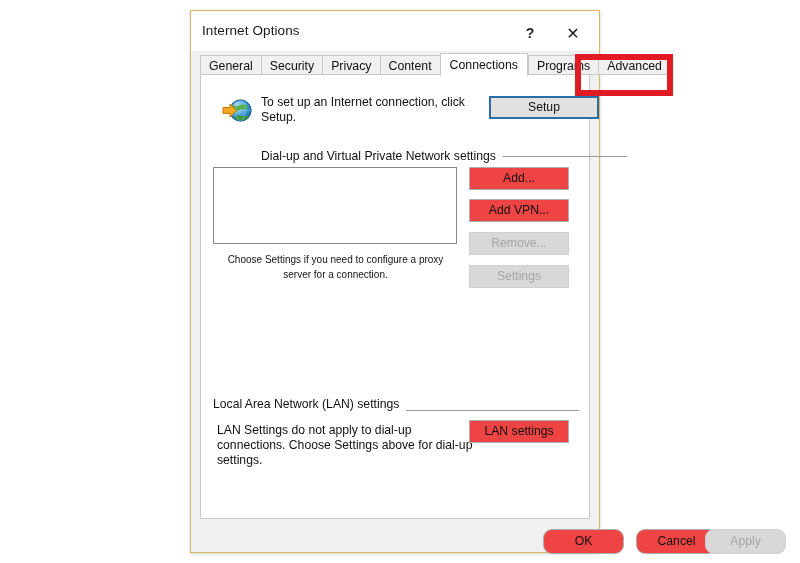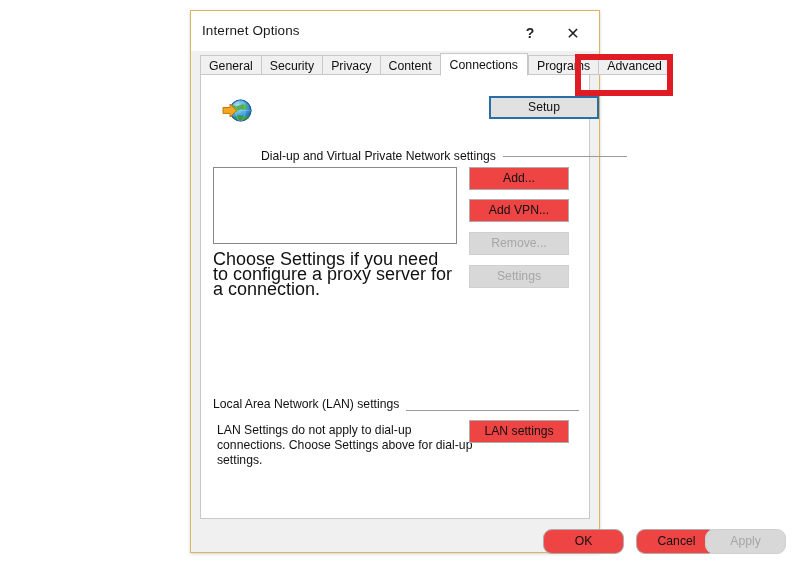--- a/index.html
+++ b/index.html
@@ -185,23 +185,24 @@
   #btn-add      { top: 92px; }
   #btn-addvpn   { top: 124px; }
   #btn-remove   { top: 157px; }
   #btn-settings { top: 190px; }
 
   .proxy-note {
     position: absolute;
     left: 12px;
     top: 177px;
     width: 245px;
-    font-size: 18px;
+    font-size: 10px;
     color: #111;
     line-height: 15px;
+    text-align: center;
   }
 
   
   .lan-text {
     position: absolute;
     left: 16px;
     top: 348px;
     width: 258px;
     font-size: 12.2px;
     color: #111;
@@ -300,20 +301,21 @@
           </defs>
           <circle cx="19.5" cy="14.5" r="10.5" fill="url(#gl)" stroke="#15558c" stroke-width="1"></circle>
           <path d="M11 9 q5 2 8 0 q4 -2 8 1 l-2 4 q-5 -2 -8 1 q-3 3 -7 1 z" fill="#4fae42" opacity="0.92"></path>
           <path d="M13 21 q4 -3 9 -1 q3 1 5 -1 l1 3 q-4 4 -9 3 q-4 -1 -6 -4 z" fill="#3f9a37" opacity="0.9"></path>
           <ellipse cx="19.5" cy="14.5" rx="10.5" ry="10.5" fill="none" stroke="#1b5e9e" stroke-width="0.8"></ellipse>
           <ellipse cx="19.5" cy="14.5" rx="4.6" ry="10.5" fill="none" stroke="#9fd4ef" stroke-width="0.7" opacity="0.6"></ellipse>
           <path d="M9 14.5 h21" stroke="#9fd4ef" stroke-width="0.7" opacity="0.55" fill="none"></path>
           <path d="M2 11.5 h7 V8 l6.5 6.6 L9 21 v-3.6 H2 z" fill="#f5a623" stroke="#c4760c" stroke-width="1" stroke-linejoin="round"></path>
         </svg>
       </span>
+      <div class="setup-text">To set up an Internet connection, click Setup.</div>
       <button class="btn focused setup-btn">Setup</button>
     </div>
 
     <div class="group" id="grp-dialup">
       <span class="group-label">Dial-up and Virtual Private Network settings</span>
       <span class="group-rule"></span>
     </div>
 
     <div class="listbox"></div>
 

